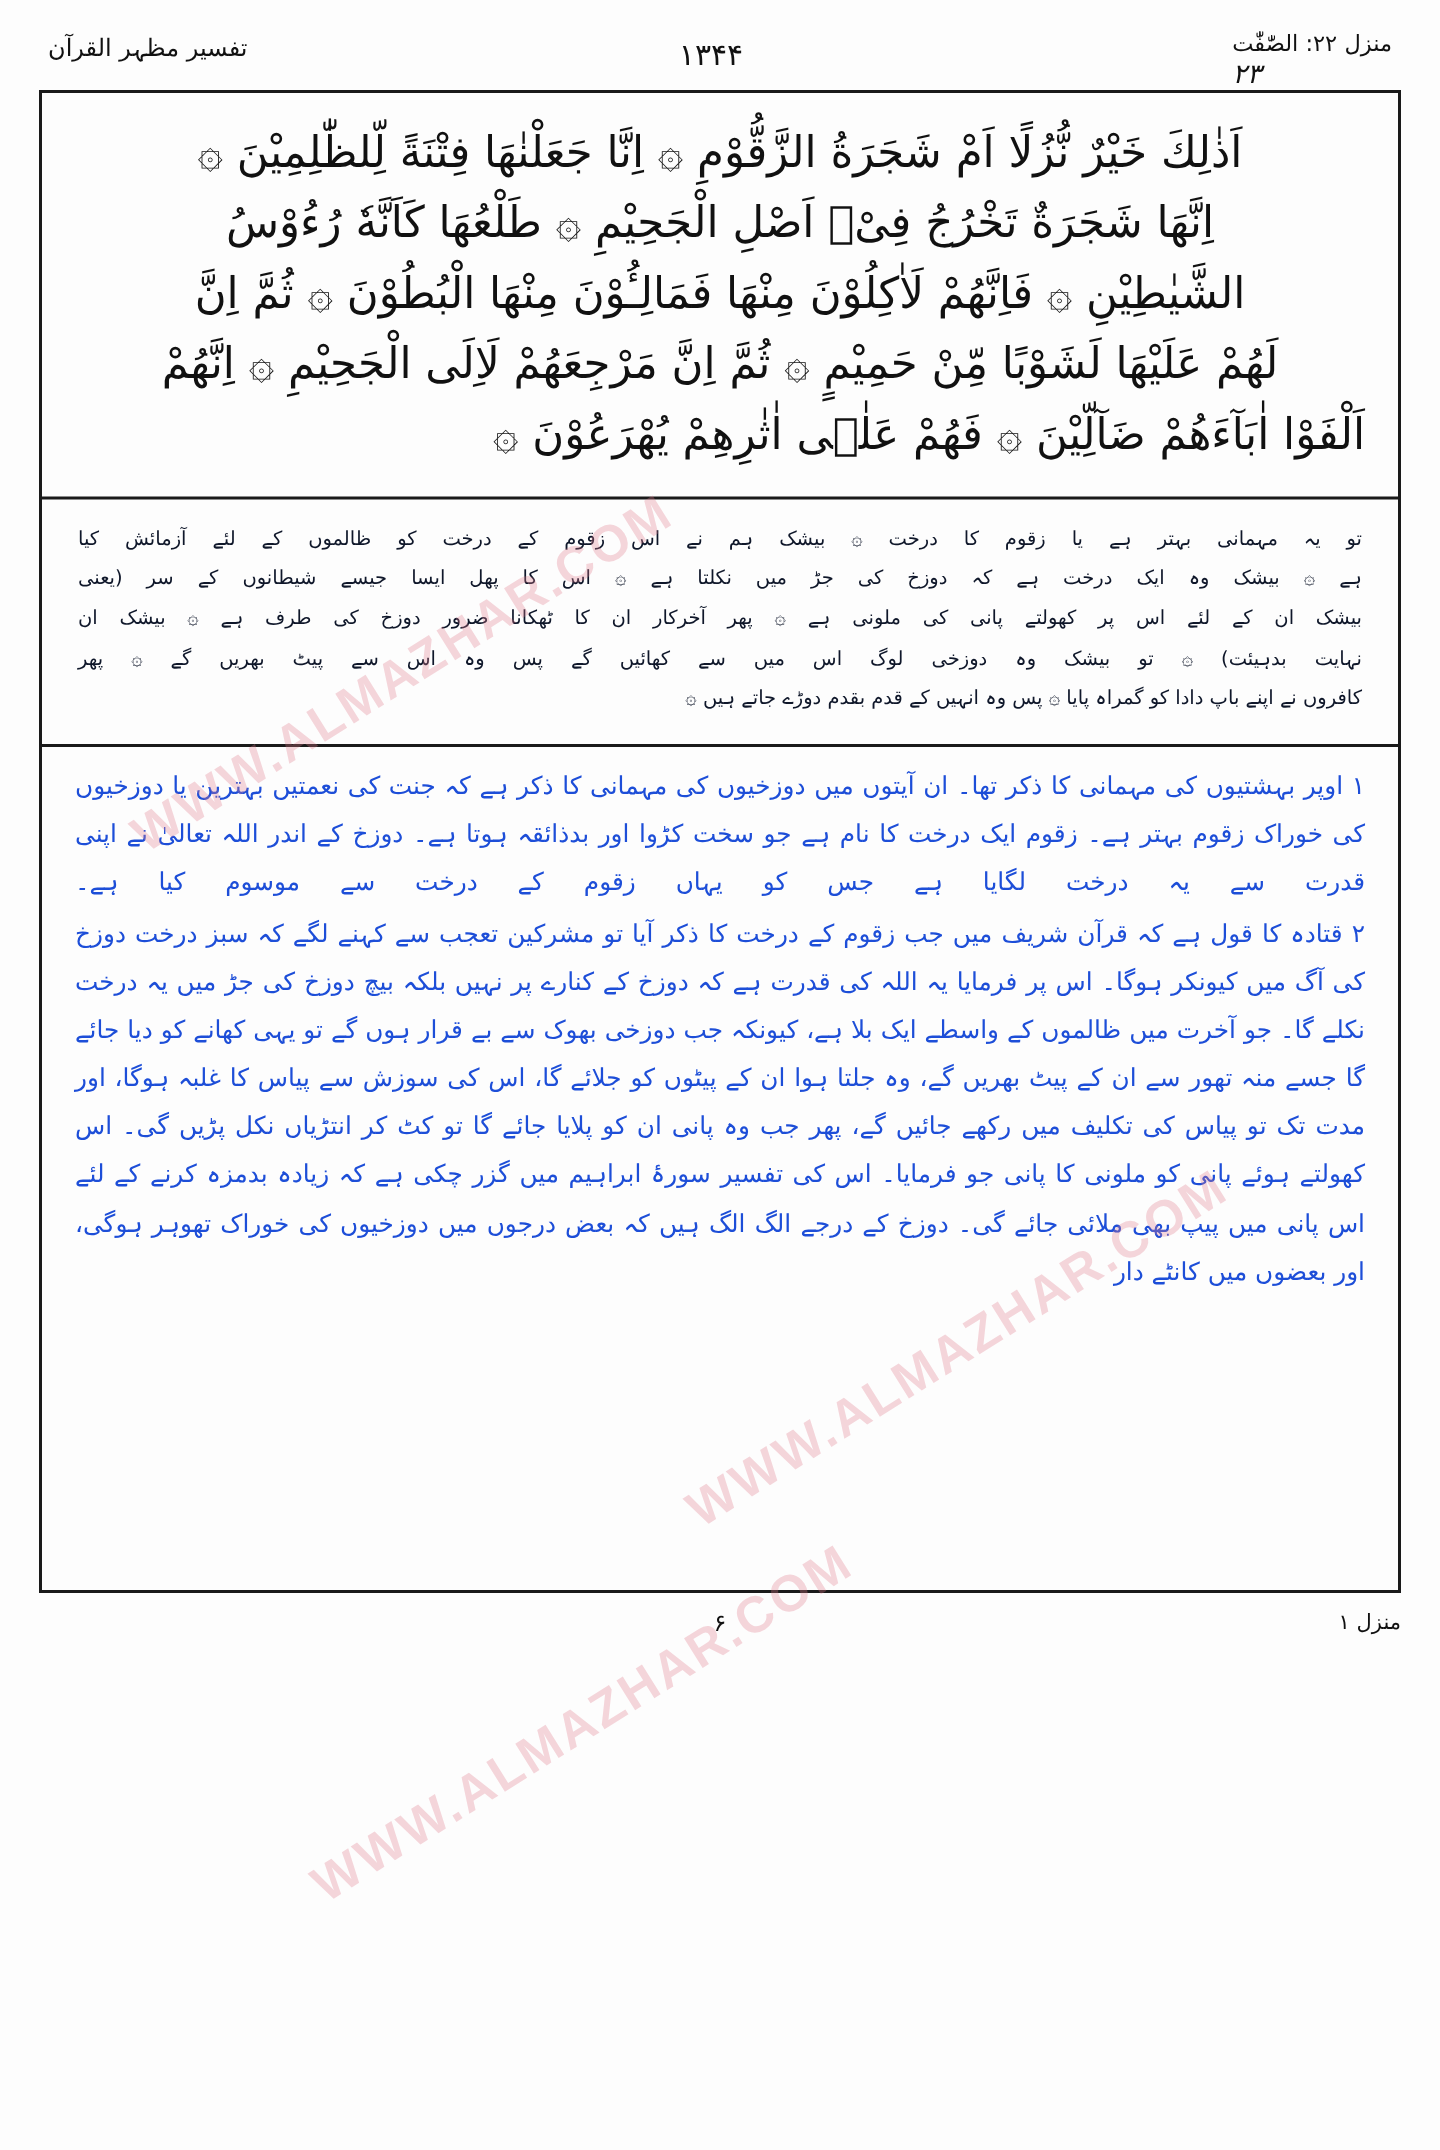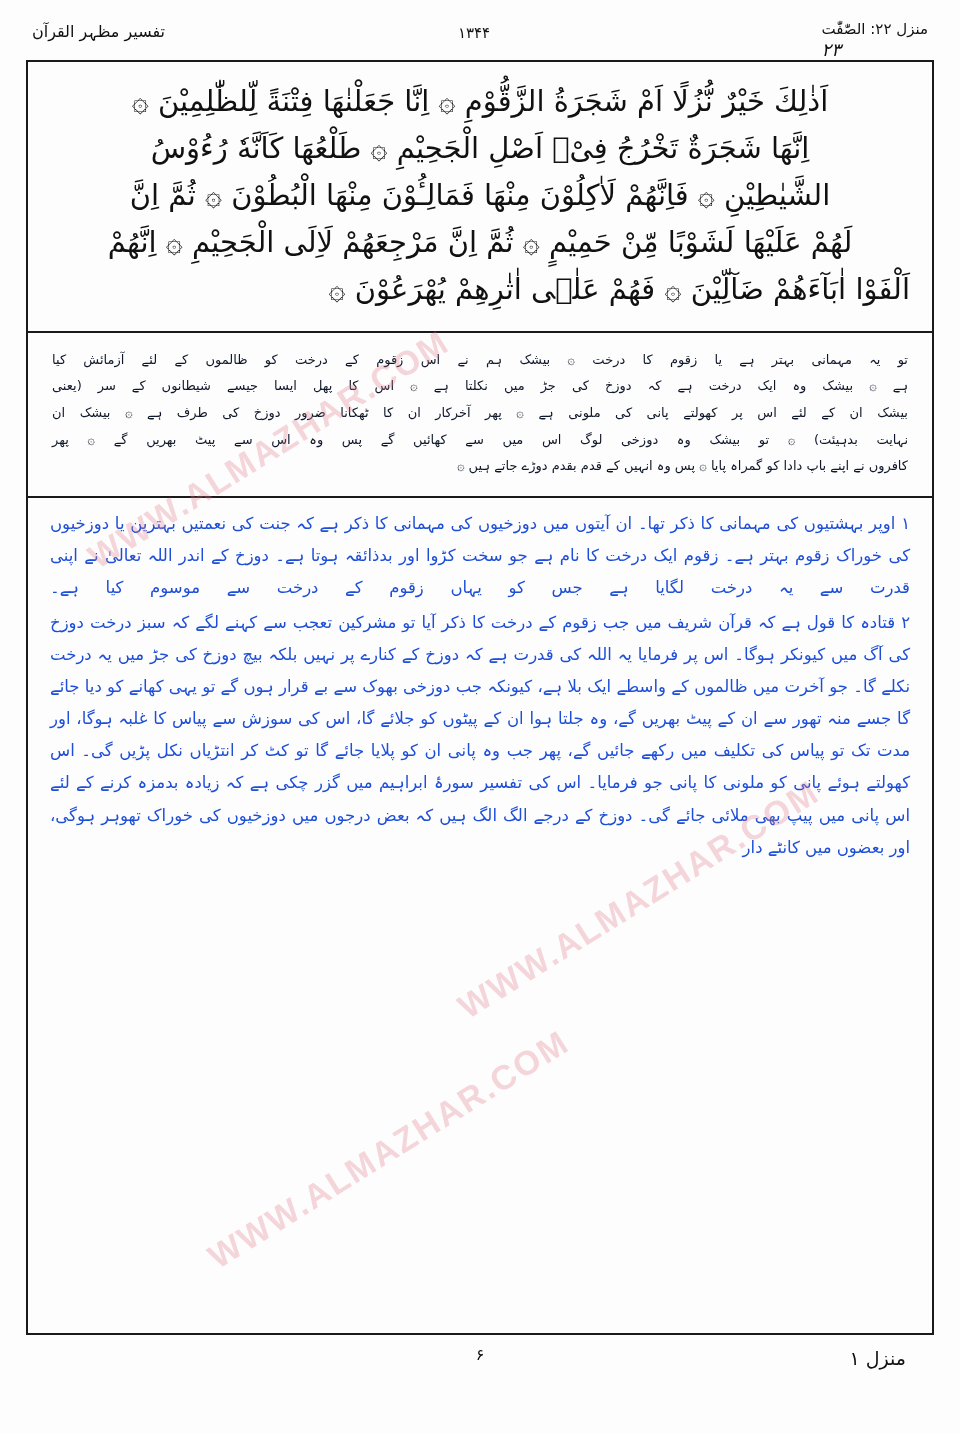--- a/index.html
+++ b/index.html
@@ -81,28 +81,28 @@
     text-align: left;
     font-size: 16px;
     line-height: 1.25;
   }
   .header .hdr-center {
     position: absolute;
     left: 0;
     right: 12px;
     top: 6px;
     text-align: center;
-    font-size: 15px;
+    font-size: 20px;
     letter-spacing: 1px;
   }
 
   
   .frame {
     border: 2px solid #1a1a1a;
-    height: 1275px;
+    height: 1002px;
     box-sizing: border-box;
     display: flex;
     flex-direction: column;
   }
 
   .band {
     border-bottom: 2px solid #1a1a1a;
     box-sizing: border-box;
   }
   .band:last-child {
@@ -178,23 +178,23 @@
   }
   .footer .ftr-center {
     position: absolute;
     left: 0; right: 0;
     top: 10px;
     text-align: center;
     font-size: 16px;
   }
   .footer .ftr-right {
     position: absolute;
-    right: 28px;
+    right: 0;
     top: 12px;
-    font-size: 19px;
+    font-size: 14px;
   }
 </style>
 </head>
 <body>
 
 <div class="page">
 
   <div class="watermark wm1">WWW.ALMAZHAR.COM</div>
   <div class="watermark wm2">WWW.ALMAZHAR.COM</div>
   <div class="watermark wm3">WWW.ALMAZHAR.COM</div>

